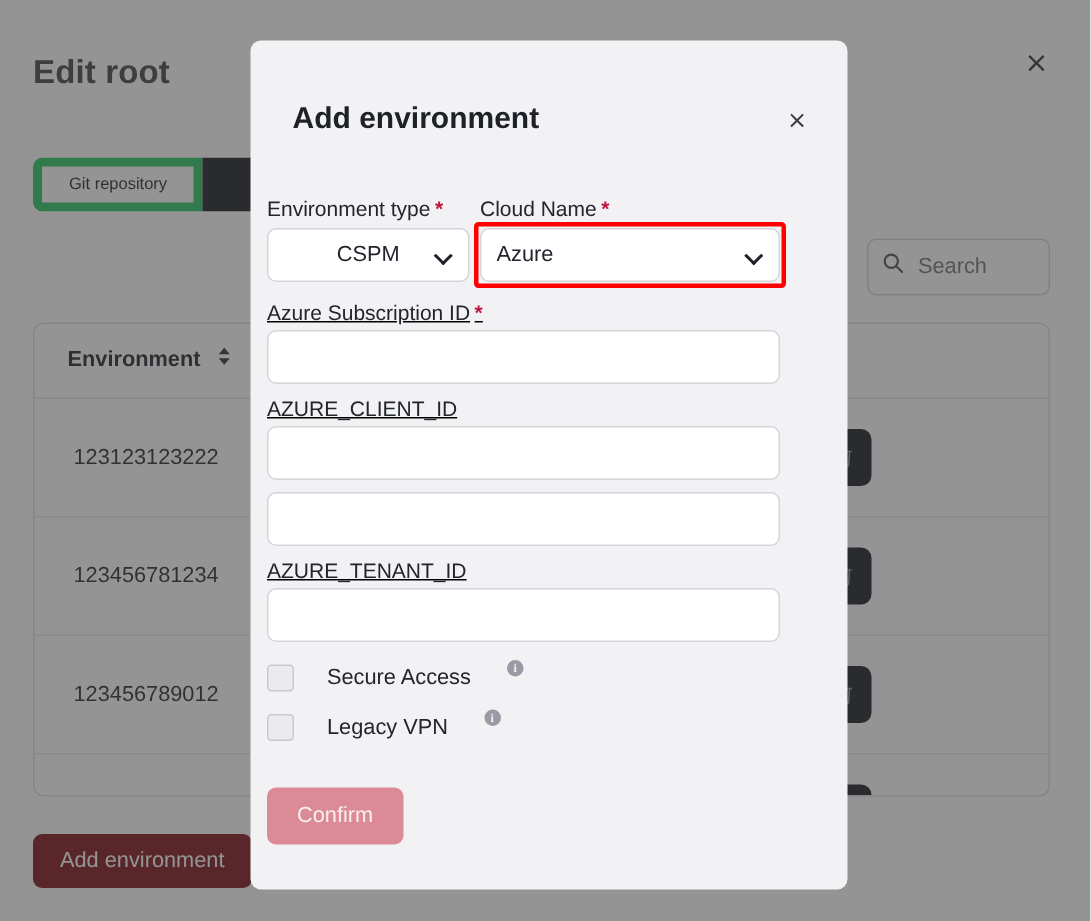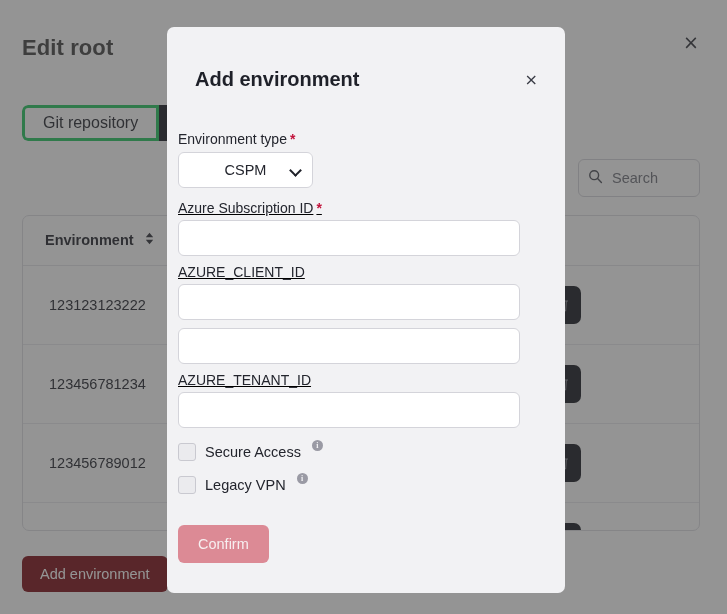--- a/index.html
+++ b/index.html
@@ -51,22 +51,22 @@
     top: 105px;
     display: flex;
     height: 36px;
     border-radius: 6px;
     overflow: hidden;
   }
   .seg-btn {
     display: flex;
     align-items: center;
     padding: 0 18px;
-    font-size: 16px;
-    border: 3px solid #22c55e;
+    font-size: 11px;
+    border: 6px solid #22c55e;
     background: #ffffff;
     color: #23252d;
     box-sizing: border-box;
     cursor: pointer;
   }
   .seg-btn:first-child { border-radius: 6px 0 0 6px; }
   .seg-btn.active {
     background: #16181f;
     border-color: #16181f;
     color: #ffffff;
@@ -276,21 +276,21 @@
     outline: none;
   }
 
   .fld { margin-top: 8px; text-decoration: underline; }
   .fld .lbl { margin-bottom: 4px; }
 
   .chk-row {
     display: flex;
     align-items: center;
     margin-top: 15px;
-    gap: 9px;
+    gap: 22px;
   }
   .chk {
     width: 18px;
     height: 18px;
     border: 1px solid #c9c9d0;
     border-radius: 3px;
     background: #ebebee;
     box-sizing: border-box;
     cursor: pointer;
     flex: none;
@@ -433,20 +433,29 @@
           <span>Environment type</span><span class="req">*</span>
         </span>
         <div class="sel-wrap">
           <select class="sel sel-a">
             <option>CSPM</option>
           </select>
         </div>
       </div>
 
       <div class="sel-col-b">
+        <span class="lbl" style="margin-left:7px">
+          <span>Cloud Name</span><span class="req">*</span>
+        </span>
+        <div class="sel-wrap" style="margin-left:7px">
+          <select class="sel">
+            <option>Azure</option>
+          </select>
+          <div class="hl"></div>
+        </div>
       </div>
     </div>
 
     <div class="fld" style="margin-top:12px">
       <span class="lbl">
         <span>Azure Subscription ID</span><span class="req">*</span>
       </span>
       <input class="txt" type="text" placeholder="" style="">
     </div>
 

